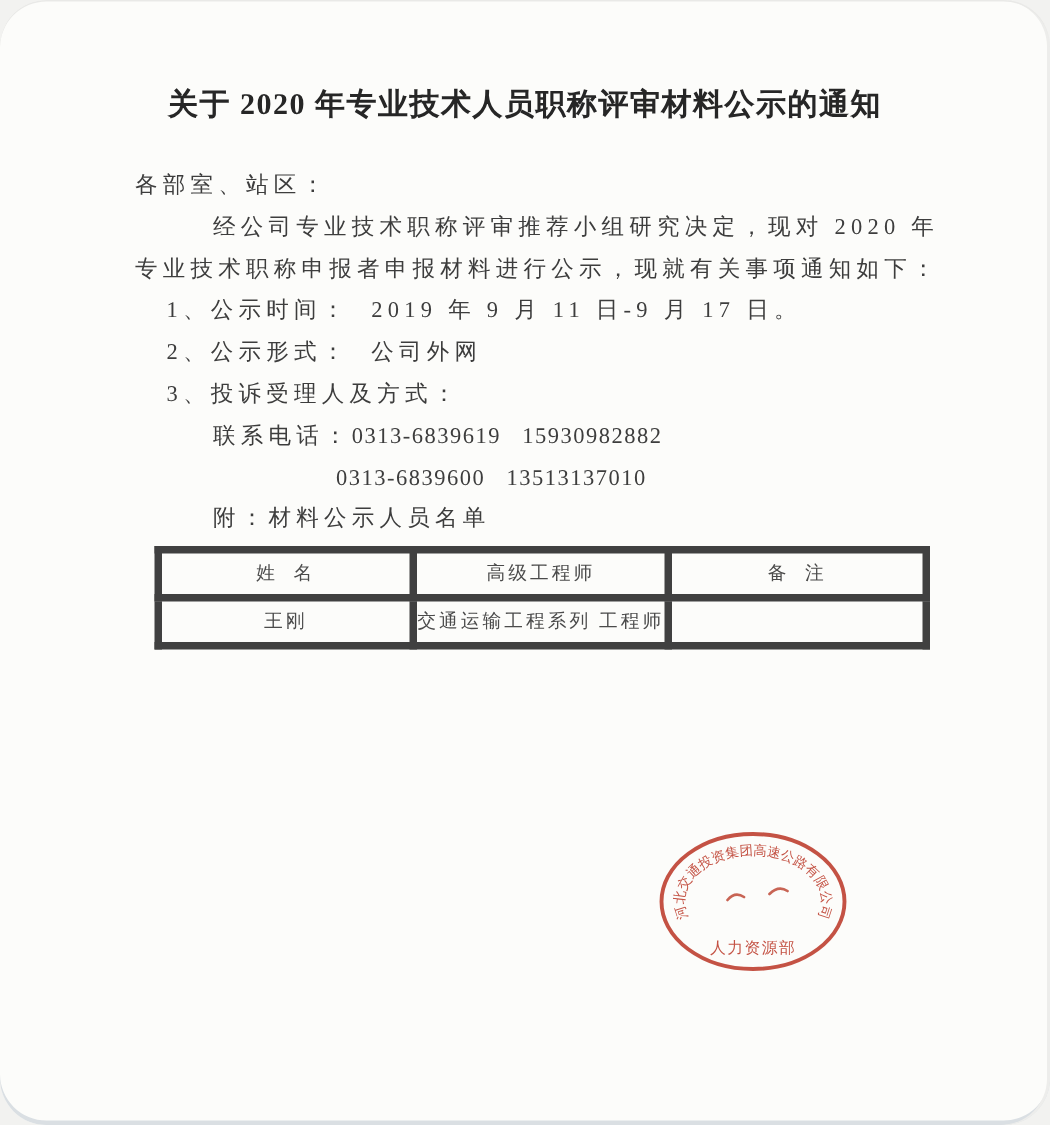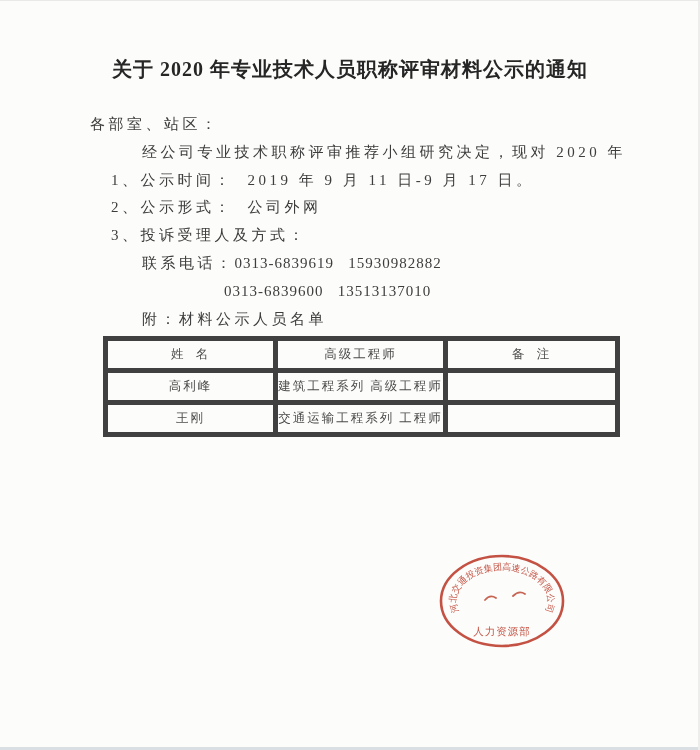--- a/index.html
+++ b/index.html
@@ -5,20 +5,21 @@
   html,body{margin:0;padding:0;background:#f2f2f0;}
   .page{
     position:relative;
     width:700px;height:750px;
     margin:0;
     background:#fcfcfa;
     font-family:"Liberation Serif","DejaVu Serif",serif;
     color:#3d3d3d;
     overflow:hidden;
     box-shadow: inset 0 1px 0 #e9e9e7, inset -2px 0 0 #ededeb, inset 0 -3px 0 #dadfe3;
+    border-radius: 31px;
   }
   .doc-title{
     padding-top:56px;
     text-align:center;
     font-size:20px;
     font-weight:bold;
     letter-spacing:1px;
     color:#262626;
   }
   .doc-body{
@@ -74,42 +75,38 @@
 </head>
 <body>
 
 <div class="page">
 
   <div class="doc-title">关于 2020 年专业技术人员职称评审材料公示的通知</div>
 
   <div class="doc-body">
     <div class="doc-line">各部室、站区：</div>
     <div class="doc-line ind-para">经公司专业技术职称评审推荐小组研究决定，现对 2020 年</div>
+    <div class="doc-line">专业技术职称申报者申报材料进行公示，现就有关事项通知如下：</div>
     <div class="doc-line ind-item">1、公示时间：  2019 年 9 月 11 日-9 月 17 日。</div>
     <div class="doc-line ind-item">2、公示形式：  公司外网</div>
     <div class="doc-line ind-item">3、投诉受理人及方式：</div>
     <div class="doc-line ind-sub"><span>联系电话：</span><span class="num">0313-6839619   15930982882</span></div>
     <div class="doc-line ind-phone2 num">0313-6839600   13513137010</div>
     <div class="doc-line ind-sub">附：材料公示人员名单</div>
   </div>
 
   <table class="notice-table">
     <thead>
       <tr>
         <th class="col-name">姓  名</th>
         <th class="col-cat">高级工程师</th>
         <th class="col-note">备  注</th>
       </tr>
     </thead>
     <tbody>
-      <tr>
-        <td>高利峰</td>
-        <td>建筑工程系列 高级工程师</td>
-        <td></td>
-      </tr>
       <tr>
         <td>王刚</td>
         <td>交通运输工程系列 工程师</td>
         <td></td>
       </tr>
     </tbody>
   </table>
 
 
   <svg class="seal" viewBox="0 0 130 100" xmlns="http://www.w3.org/2000/svg">

